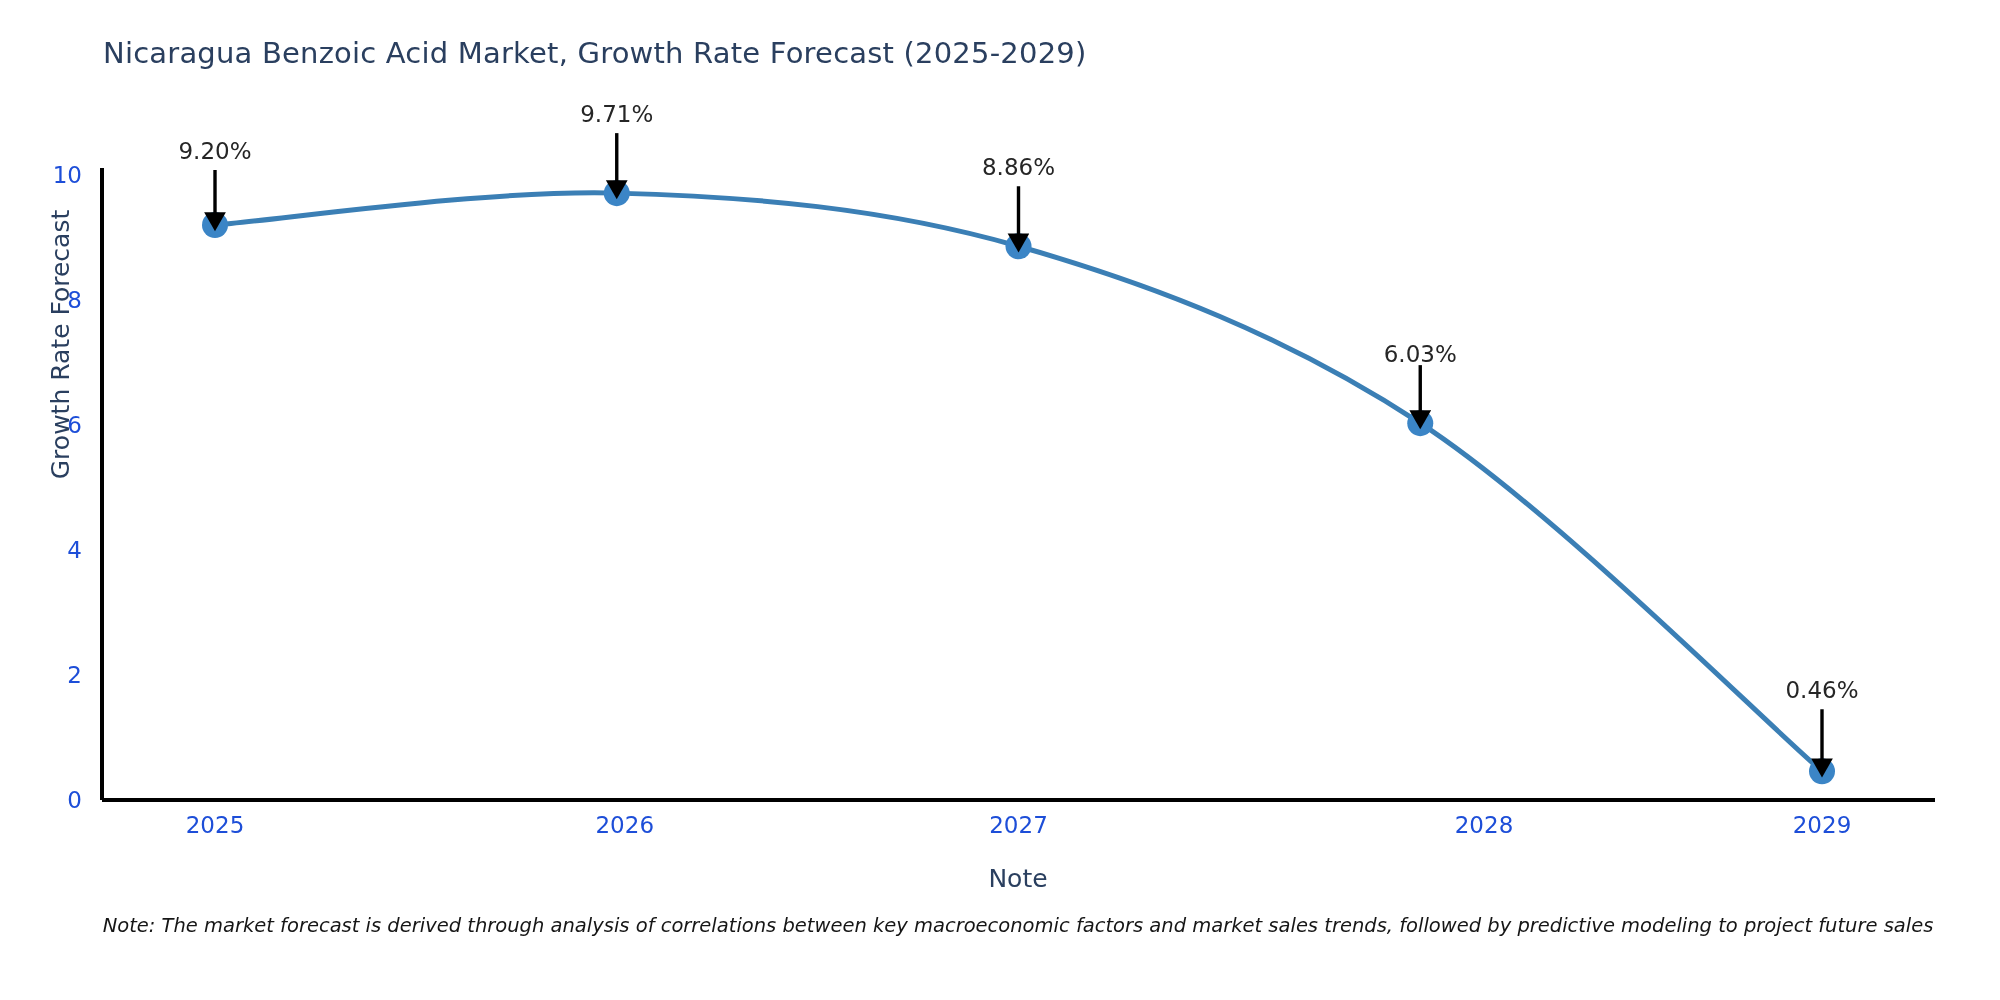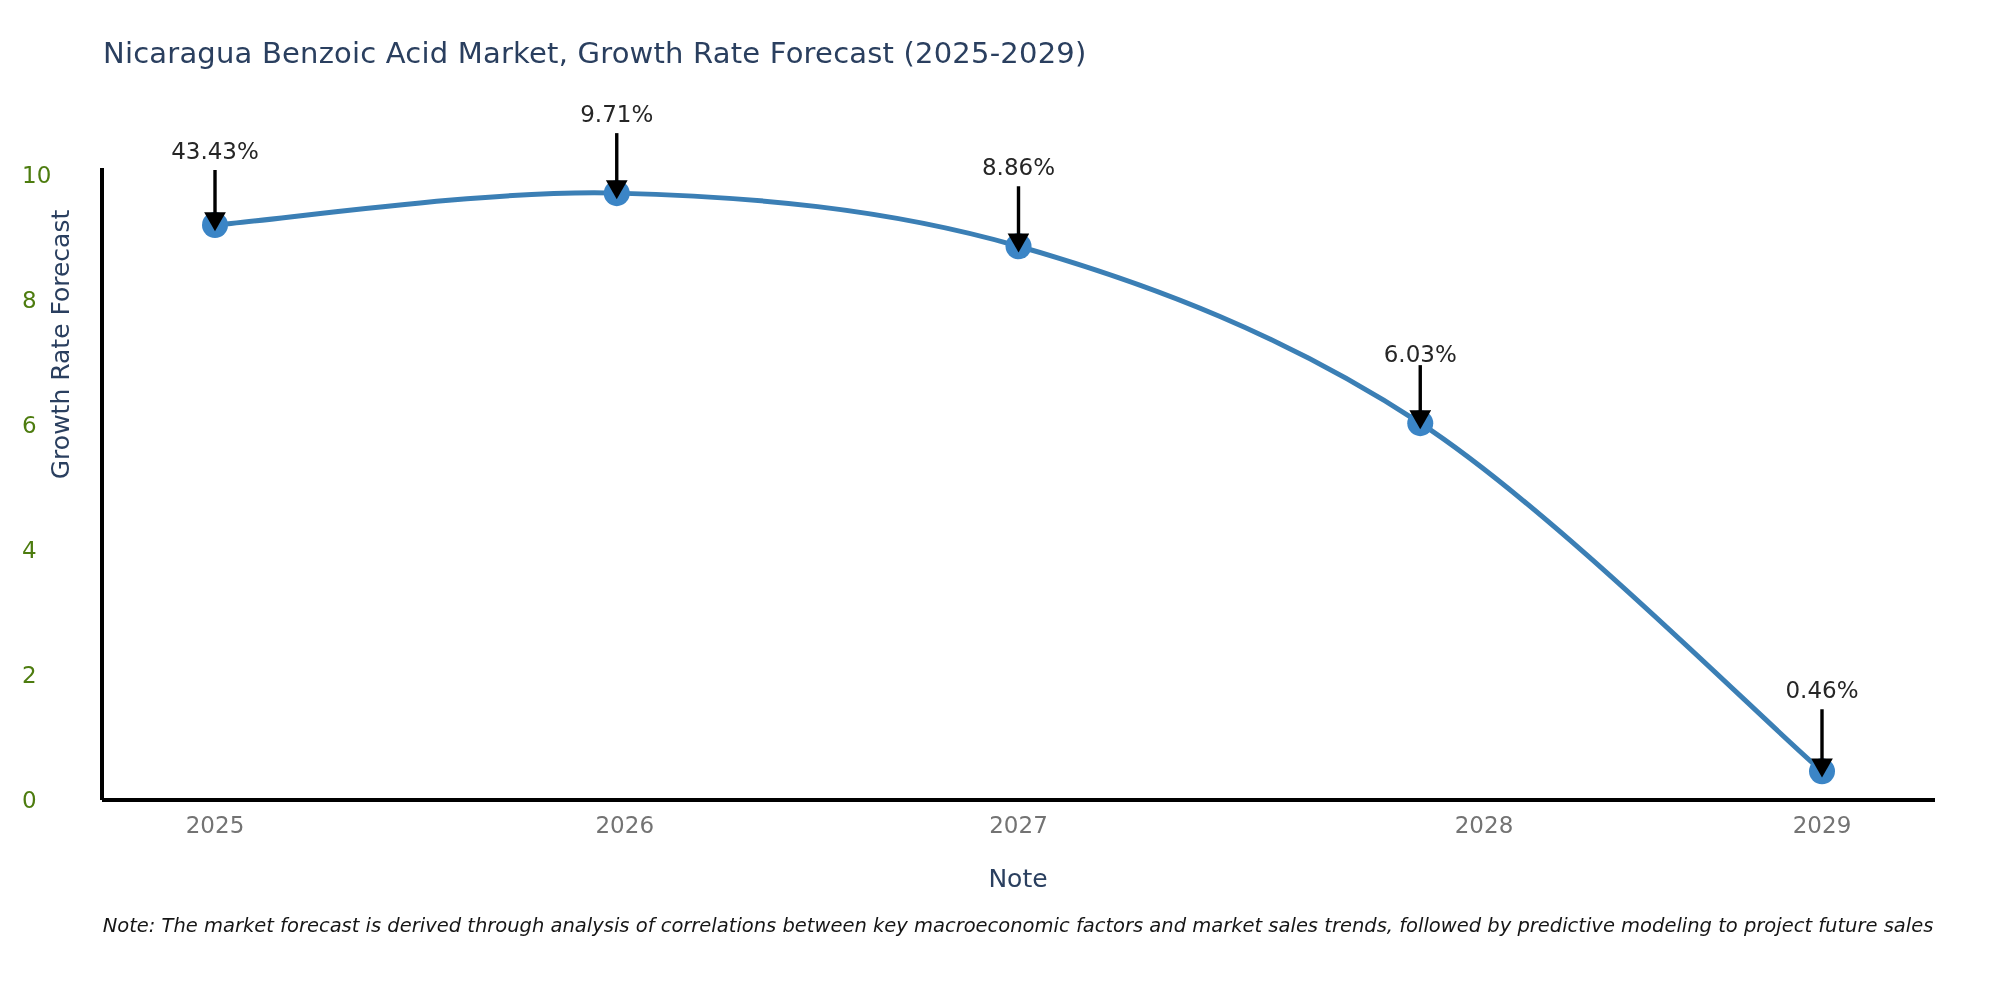--- a/index.html
+++ b/index.html
@@ -52,37 +52,38 @@
     transform: translateX(-50%);
     font-size: 25px;
     color: #2a3f5f;
     white-space: nowrap;
   }
 
   .y-tick-label {
     position: absolute;
     right: 0;
     width: 60px;
+    text-align: right;
     font-size: 23px;
-    color: #4d7c0f;
+    color: #1d4ed8;
     transform: translateY(-50%);
   }
   .y-tick-wrap {
     position: absolute;
     left: 22px;
     width: 60px;
     height: 0;
   }
 
   .x-tick-label {
     position: absolute;
     top: 812px;
     transform: translateX(-50%);
     font-size: 23px;
-    color: #737373;
+    color: #1d4ed8;
     white-space: nowrap;
   }
 
   .value-label {
     position: absolute;
     transform: translateX(-50%);
     font-size: 23px;
     color: #262626;
     white-space: nowrap;
   }
@@ -169,21 +170,21 @@
 
   <div id="x-ticks">
       <div class="x-tick-label" style="left: 215px;">2025</div>
       <div class="x-tick-label" style="left: 616.75px; margin-left: 8px;">2026</div>
       <div class="x-tick-label" style="left: 1018.5px;">2027</div>
       <div class="x-tick-label" style="left: 1484px;">2028</div>
       <div class="x-tick-label" style="left: 1822px;">2029</div>
     </div>
 
   <div id="value-labels">
-      <div class="value-label" style="left: 215px; top: 138px;">43.43%</div>
+      <div class="value-label" style="left: 215px; top: 138px;">9.20%</div>
       <div class="value-label" style="left: 616.75px; top: 101.125px;">9.71%</div>
       <div class="value-label" style="left: 1018.5px; top: 154.25px;">8.86%</div>
       <div class="value-label" style="left: 1420.25px; top: 333.125px; margin-top: 8px;">6.03%</div>
       <div class="value-label" style="left: 1822px; top: 677.25px;">0.46%</div>
     </div>
 
   <div class="footnote">Note: The market forecast is derived through analysis of correlations between key macroeconomic factors and market sales trends, followed by predictive modeling to project future sales</div>
 
 </div>
 

